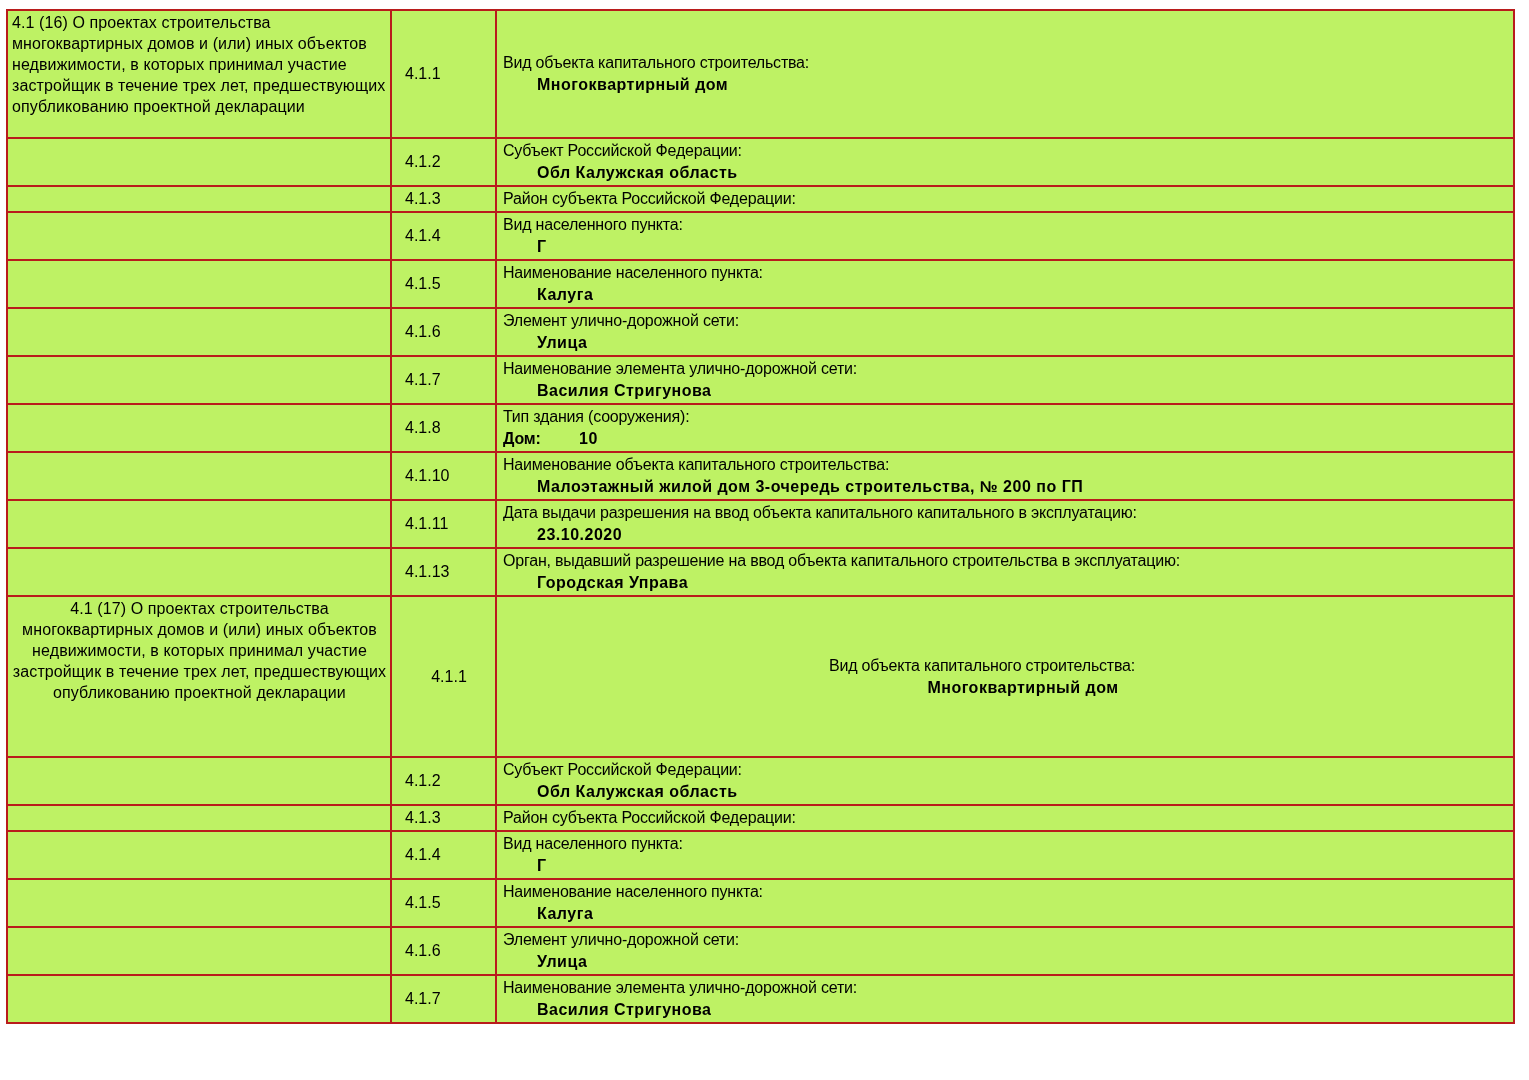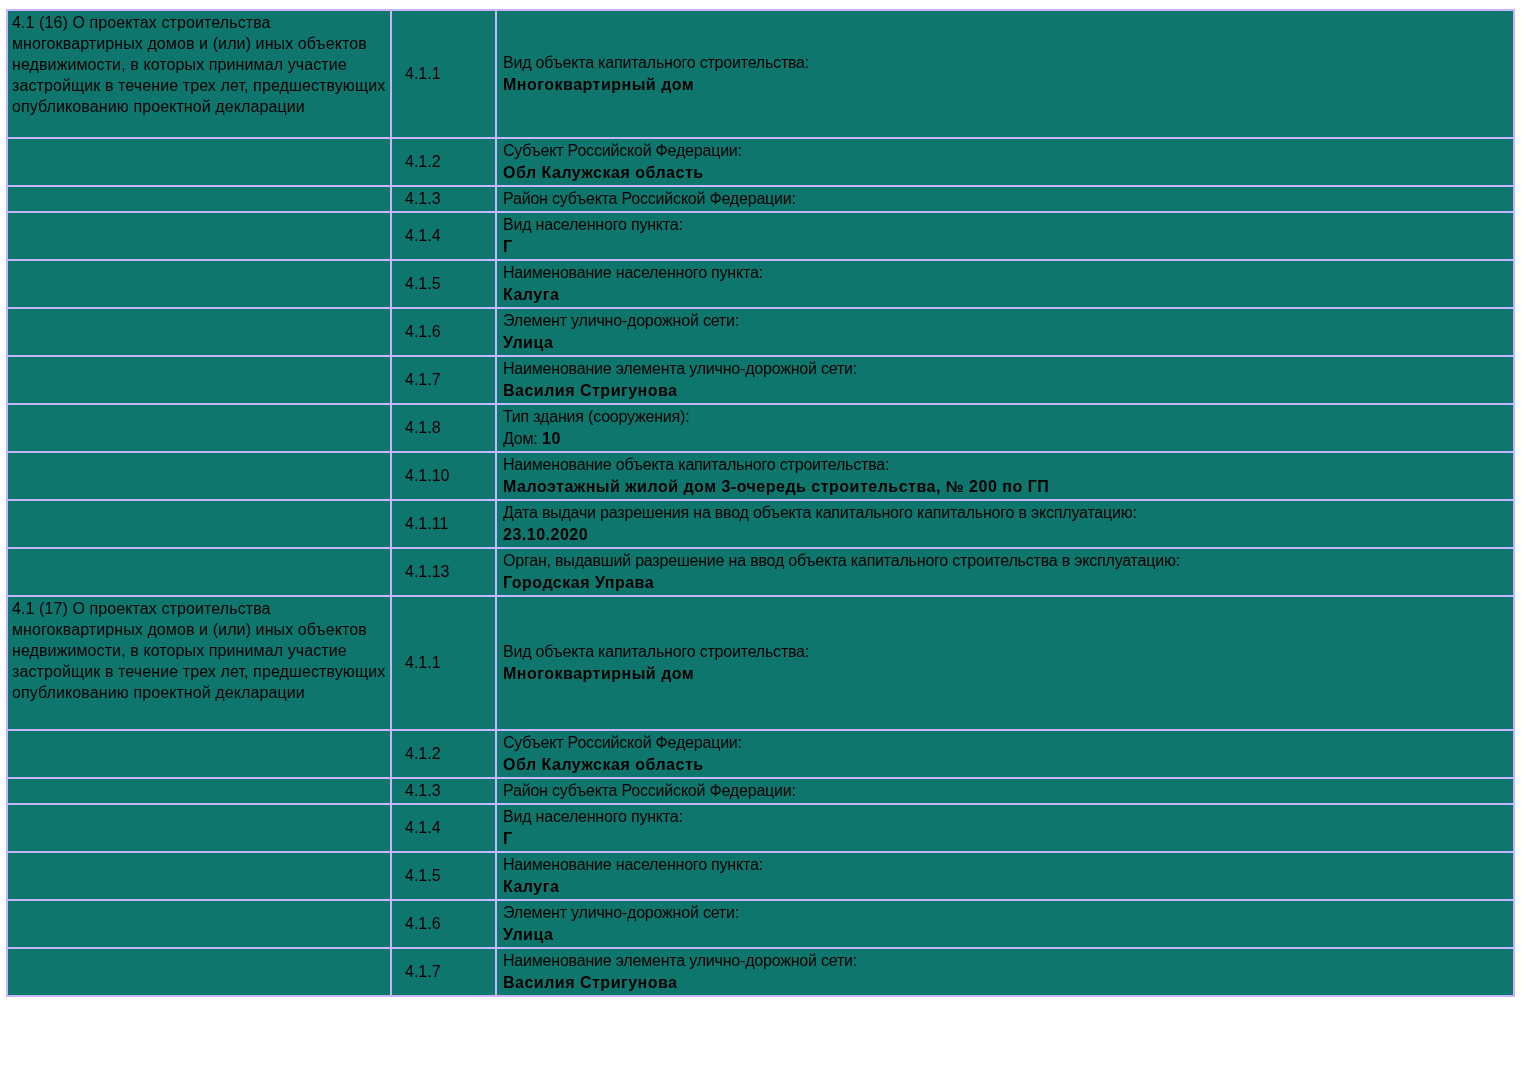--- a/index.html
+++ b/index.html
@@ -15,23 +15,23 @@
     position:absolute; left:6px; top:9px;
     width:1507px;
     border-collapse:collapse;
     table-layout:fixed;
     background:#ffffff;
   }
   col.c1 { width:384px; }
   col.c2 { width:105px; }
   col.c3 { width:1018px; }
   td {
-    border:2px solid #c4b5fd;
+    border:2px solid #b91c1c;
     vertical-align:middle;
-    background:#0f766e;
+    background:#bef264;
   }
   td.c1 {
     vertical-align:top;
     font-size:16px;
     line-height:21px;
     padding:1px 3px 1px 4px;
     letter-spacing:0.1px;
   }
   td.c2 {
     font-size:16px;
@@ -44,28 +44,29 @@
     padding:1px 4px 1px 6px;
   }
   .field-label {
     font-weight:400;
     max-width:958px;
     letter-spacing:-0.2px;
   }
   .field-value {
     font-weight:700;
     letter-spacing:0.5px;
+    margin-left:34px;
   }
   .value-prefix {
-    font-weight:400;
+    font-weight:700;
     letter-spacing:-0.2px;
     margin-top:32px;
   }
   tr.tall-row { height:128px; }
-  tr.tall-row-2 { height:134px; }
+  tr.tall-row-2 { height:161px;text-align:center; }
   tr.std-row { height:44px; }
   tr.slim-row { height:22px; }
 </style>
 </head>
 <body>
 
 <table class="decl">
   <colgroup>
       <col class="c1">
       <col class="c2">

